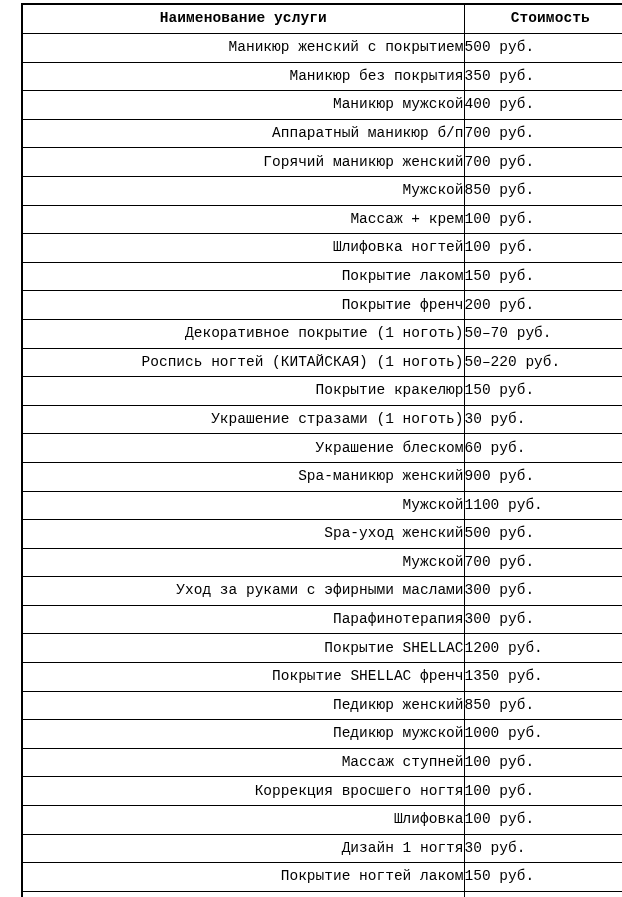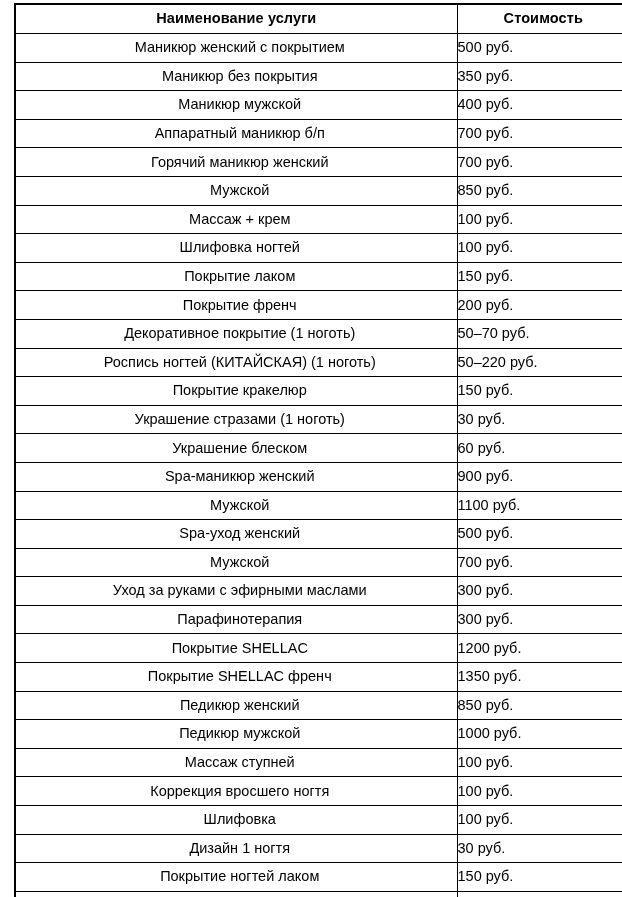--- a/index.html
+++ b/index.html
@@ -13,21 +13,22 @@
     height: 897px;
     font-family: "Liberation Sans", "DejaVu Sans", sans-serif;
     color: #000000;
     -webkit-font-smoothing: antialiased;
   }
 
   .price-table-wrap {
     box-sizing: border-box;
     width: 622px;
     height: 897px;
-    padding: 3px 4px 7px 14px;
+    padding: 3px 4px 7px 21px;
+    font-family: Liberation Mono, monospace;
   }
 
   table.price-table {
     width: 615px;
     border-collapse: collapse;
     table-layout: fixed;
     border: 2px solid #000000;
   }
 
   table.price-table col.col-service { width: 442px; }
@@ -50,21 +51,21 @@
   table.price-table thead th {
     font-weight: bold;
     text-align: center;
     font-size: 14.5px;
     letter-spacing: 0.1px;
     height: 28px;
   }
 
   
   table.price-table tbody td.cell-service {
-    text-align: center;
+    text-align: right;
     padding-left: 7px;
   }
   table.price-table tbody td.cell-price {
     text-align: left;
   }
 </style>
 </head>
 <body>
 
 <div class="price-table-wrap">

